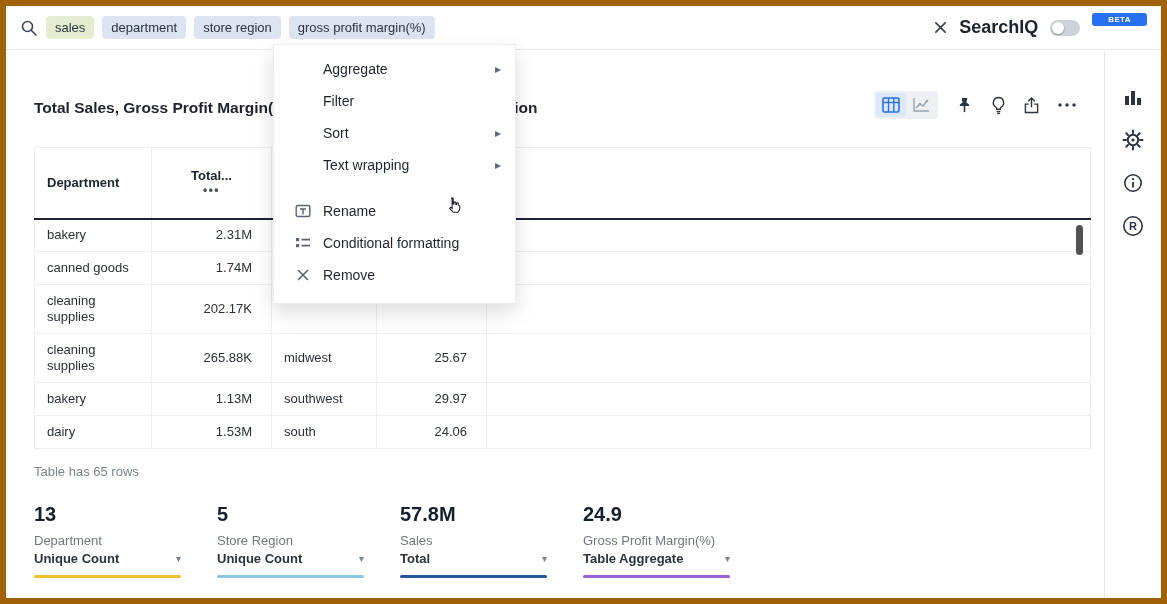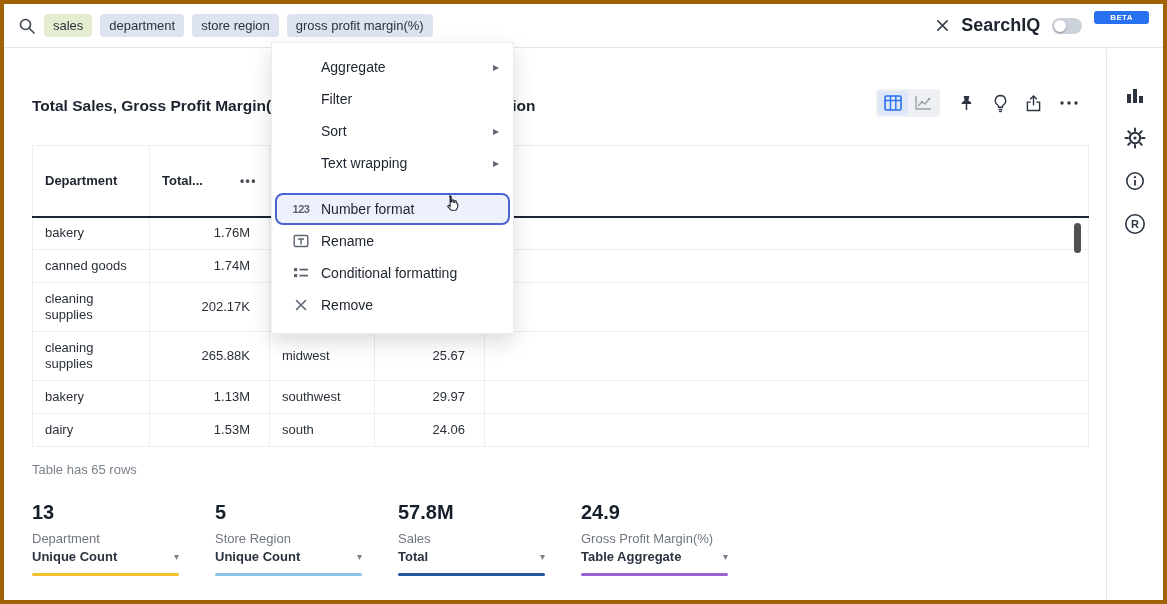--- a/index.html
+++ b/index.html
@@ -1,17 +1,17 @@
 <!DOCTYPE html>
 <html><head>
 <meta charset="utf-8">
 <style>
   * { box-sizing: border-box; }
   body { margin: 0; background: #fff; font-family: "Liberation Sans", sans-serif; }
-  .page { position: relative; width: 1167px; height: 604px; border: 4px solid #a16207; background: #fff; overflow: hidden; }
+  .page { position: relative; width: 1167px; height: 604px; border: 6px solid #a16207; background: #fff; overflow: hidden; }
 
   
   .topbar { position: absolute; top: 0; left: 0; right: 0; height: 44px; display: flex; align-items: center; gap: 8px; padding: 0 14px; border-bottom: 1px solid #e5e7ea; background: #fff; z-index: 10; }
   .token { font-size: 13px; color: #2a3340; padding: 4px 9px; border-radius: 4px; background: #dde3f0; cursor: pointer; }
   .token.t0 { background: #e4edcf; }
   .topbar-right { margin-left: auto; display: flex; align-items: center; gap: 12px; }
   .searchiq { font-size: 18px; font-weight: 600; color: #1d232f; }
   .toggle { width: 30px; height: 16px; border-radius: 9px; background: #ccd2da; position: relative; cursor: pointer; }
   .toggle .knob { position: absolute; left: 2px; top: 2px; width: 12px; height: 12px; border-radius: 50%; background: #fff; box-shadow: 0 1px 2px rgba(0,0,0,.35); }
   .beta { background: #2770ef; color: #fff; font-size: 8px; font-weight: 700; padding: 2px 16px; border-radius: 3px; transform: translateY(-8px); letter-spacing: .4px; }
@@ -30,21 +30,21 @@
   .rail { position: absolute; top: 45px; right: 0; bottom: 0; width: 57px; border-left: 1px solid #e6e8ea; display: flex; flex-direction: column; align-items: center; padding-top: 36px; gap: 22px; background: #fff; }
 
   
   .tbl { position: absolute; left: 28px; top: 141px; z-index: 1; }
   table { border-collapse: collapse; table-layout: fixed; width: 1057px; font-size: 13px; }
   th, td { border: 1px solid #eceef0; }
   th { height: 71px; padding: 0 12px; text-align: left; font-size: 13px; color: #1d232f; border-bottom: 2px solid #1b2430; background: #fff; }
   td { height: 33px; padding: 4px 12px; color: #2a3038; line-height: 1.25; vertical-align: middle; background: #fff; }
   tr.tall td { height: 49px; }
   td.num { text-align: right; padding-right: 19px; }
-  .th-flex { display: flex; align-items: center; justify-content: space-between; }
+  .th-flex { display: flex; align-items: center; justify-content: space-between; flex-direction: column; }
   .dots { color: #4a5058; font-weight: 700; letter-spacing: 1.5px; font-size: 12px; cursor: pointer; }
   .tbl-footer { position: absolute; left: 28px; top: 458px; font-size: 13px; color: #7b828b; }
   .vthumb { position: absolute; left: 1070px; top: 219px; width: 7px; height: 30px; background: #515151; border-radius: 4px; z-index: 3; cursor: grab; }
 
   
   .cards { position: absolute; left: 28px; top: 497px; display: flex; gap: 36px; }
   .card { width: 147px; }
   .card .value { font-size: 20px; font-weight: 700; color: #16202c; }
   .card .label { font-size: 13px; color: #707680; margin-top: 7px; }
   .card .aggrow { display: flex; align-items: center; justify-content: space-between; margin-top: 3px; }
@@ -200,21 +200,21 @@
             </span>
           </th>
           <th></th>
           <th></th>
           <th></th>
         </tr>
       </thead>
       <tbody>
         <tr>
           <td>bakery</td>
-          <td class="num">1.76M</td>
+          <td class="num">2.31M</td>
           <td></td>
           <td class="num"></td>
           <td></td>
         </tr>
         <tr>
           <td>canned goods</td>
           <td class="num">1.74M</td>
           <td></td>
           <td class="num"></td>
           <td></td>
@@ -307,26 +307,20 @@
       <span class="ic"></span>
       <span>Sort</span>
       <span class="arrow">▸</span>
     </div>
     <div class="mi">
       <span class="ic"></span>
       <span>Text wrapping</span>
       <span class="arrow">▸</span>
     </div>
     <div class="menu-gap"></div>
-    <div class="mi hl">
-      <span class="ic">
-          <span class="num123">123</span>
-        </span>
-      <span>Number format</span>
-    </div>
     <div class="mi">
       <span class="ic">
         <svg width="16" height="16" viewBox="0 0 16 16">
             <rect x="1.2" y="2.5" width="13.6" height="11" rx="1.5" fill="none" stroke="#5b6470" stroke-width="1.4"></rect>
             <path d="M5 6 H11 M8 6 V11.5" stroke="#5b6470" stroke-width="1.4" fill="none"></path>
           </svg>
       </span>
       <span>Rename</span>
     </div>
     <div class="mi">

